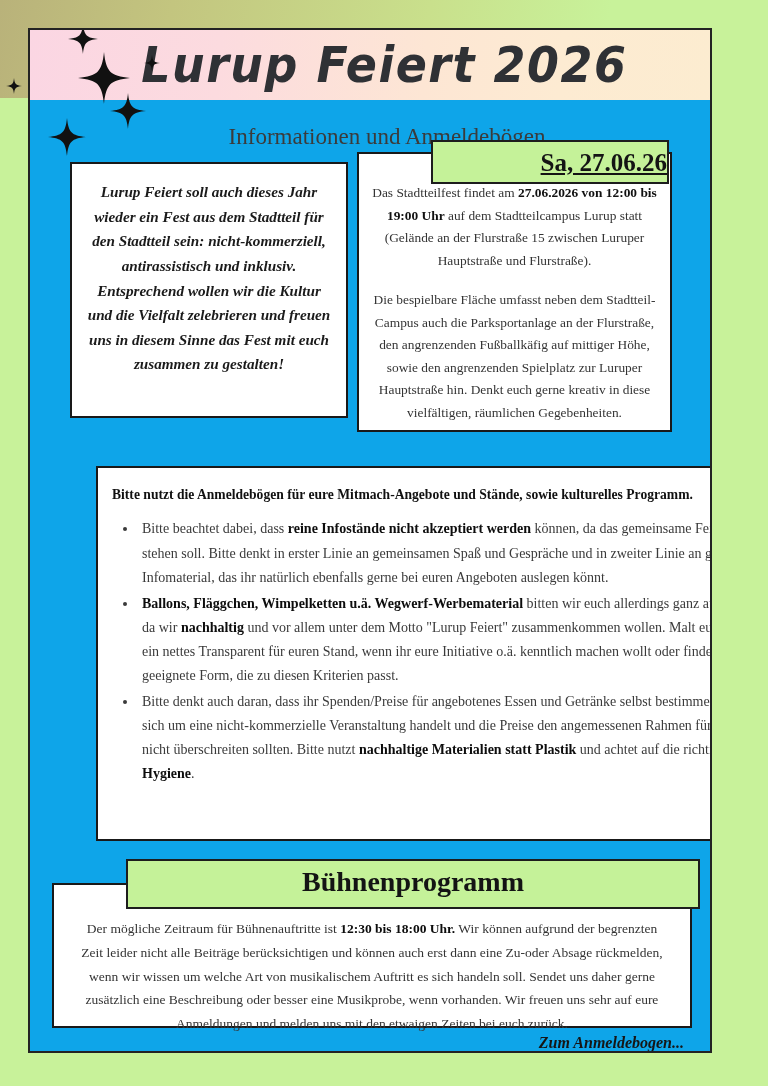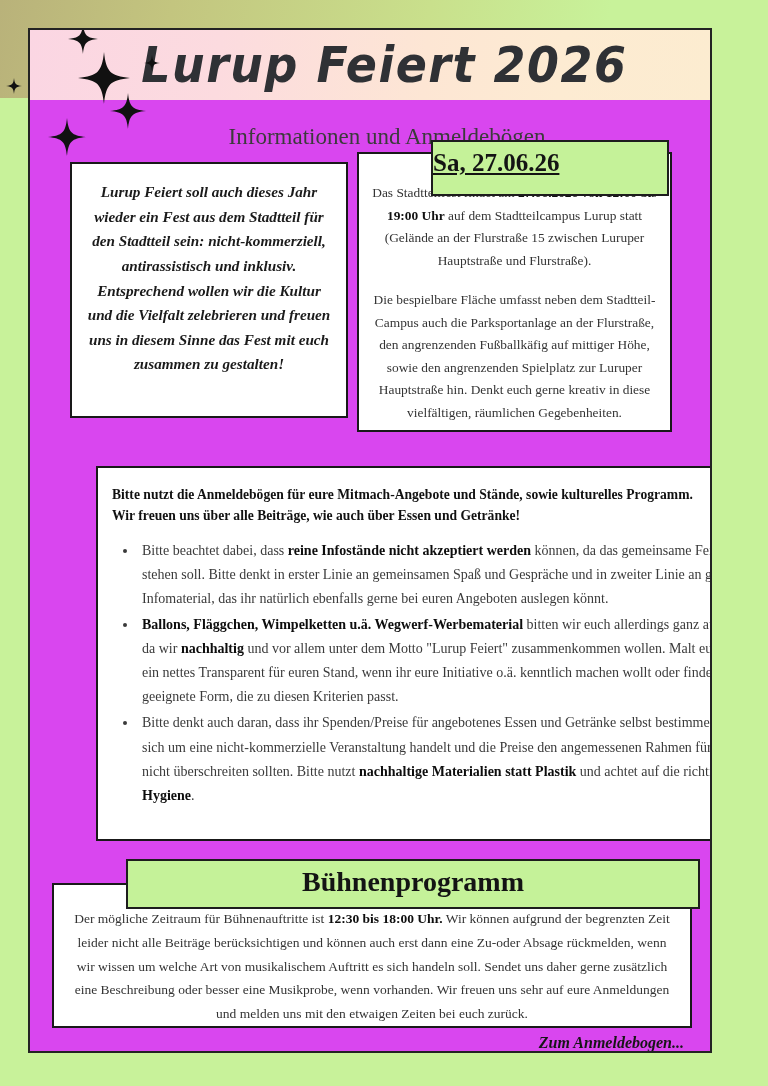--- a/index.html
+++ b/index.html
@@ -31,21 +31,21 @@
     background: linear-gradient(100deg,#b9b27a 0%, #c3c57f 22%, #c9e08c 55%, #c8f29a 78%, #c8f29a 100%);
   }
 
   
   .card {
     position: absolute;
     left: 28px;
     top: 28px;
     width: 684px;
     height: 1025px;
-    background: #d946ef;
+    background: #0ea5e9;
     border: 2px solid #232323;
     box-sizing: border-box;
     overflow: hidden;
   }
 
   .header-band {
     position: absolute;
     left: 0; top: 0;
     width: 100%;
     height: 70px;
@@ -135,25 +135,25 @@
   }
   .info-box p + p { margin-top: 17px; }
   .info-box b { color: #121212; font-weight: bold; }
 
   
   .date-badge {
     position: absolute;
     left: 401px;
     top: 110px;
     width: 238px;
-    height: 56px;
+    height: 44px;
     background: #c5f299;
     border: 2px solid #1d1d1d;
     box-sizing: border-box;
-    text-align: left;
+    text-align: right;
     line-height: 42px;
     font-size: 25px;
     font-weight: bold;
     color: #141414;
     z-index: 5;
   }
   .date-badge span { text-decoration: underline; text-underline-offset: 2px; }
 
   
   .sec-badge {
@@ -215,21 +215,21 @@
 
   
   .stage-box {
     left: 22px;
     top: 853px;
     width: 640px;
     height: 145px;
     padding: 22px 16px 10px 16px;
   }
   .stage-box p {
-    margin: 0;
+    margin: 10px;
     text-align: center;
     font-size: 13.5px;
     line-height: 1.76;
     color: #343434;
   }
   .stage-box b { color: #0d0d0d; font-weight: bold; }
 
   .footer-link {
     position: absolute;
     right: 26px;
@@ -298,21 +298,20 @@
     </div>
 
     <div class="date-badge">
       <span>Sa, 27.06.26</span>
     </div>
 
 
     <div class="boxframe reg-box">
       <p class="reg-lead">
         <span>Bitte nutzt die Anmeldebögen für eure Mitmach-Angebote und Stände, sowie kulturelles Programm.</span><br>
-        <span>Wir freuen uns über alle Beiträge, wie auch über Essen und Getränke!</span>
       </p>
       <ul>
         <li>
           <span>Bitte beachtet dabei, dass </span><b>reine Infostände nicht akzeptiert werden</b><span> können, da das gemeinsame Feiern im Vordergrund stehen soll. Bitte denkt in erster Linie an gemeinsamen Spaß und Gespräche und in zweiter Linie an gedrucktes Infomaterial, das ihr natürlich ebenfalls gerne bei euren Angeboten auslegen könnt.</span>
         </li>
         <li>
           <b>Ballons, Fläggchen, Wimpelketten u.ä. Wegwerf-Werbematerial</b><span> bitten wir euch allerdings ganz außen vor zu lassen, da wir </span><b>nachhaltig</b><span> und vor allem unter dem Motto "Lurup Feiert" zusammenkommen wollen. Malt euch stattdessen gerne ein nettes Transparent für euren Stand, wenn ihr eure Initiative o.ä. kenntlich machen wollt oder findet eine andere geeignete Form, die zu diesen Kriterien passt.</span>
         </li>
         <li>
           <span>Bitte denkt auch daran, dass ihr Spenden/Preise für angebotenes Essen und Getränke selbst bestimmen könnt, aber dass es sich um eine nicht-kommerzielle Veranstaltung handelt und die Preise den angemessenen Rahmen für ein Stadtteilfest nicht überschreiten sollten. Bitte nutzt </span><b>nachhaltige Materialien statt Plastik</b><span> und achtet auf die richtige </span><b>Lebensmittel-Hygiene</b><span>.</span>

